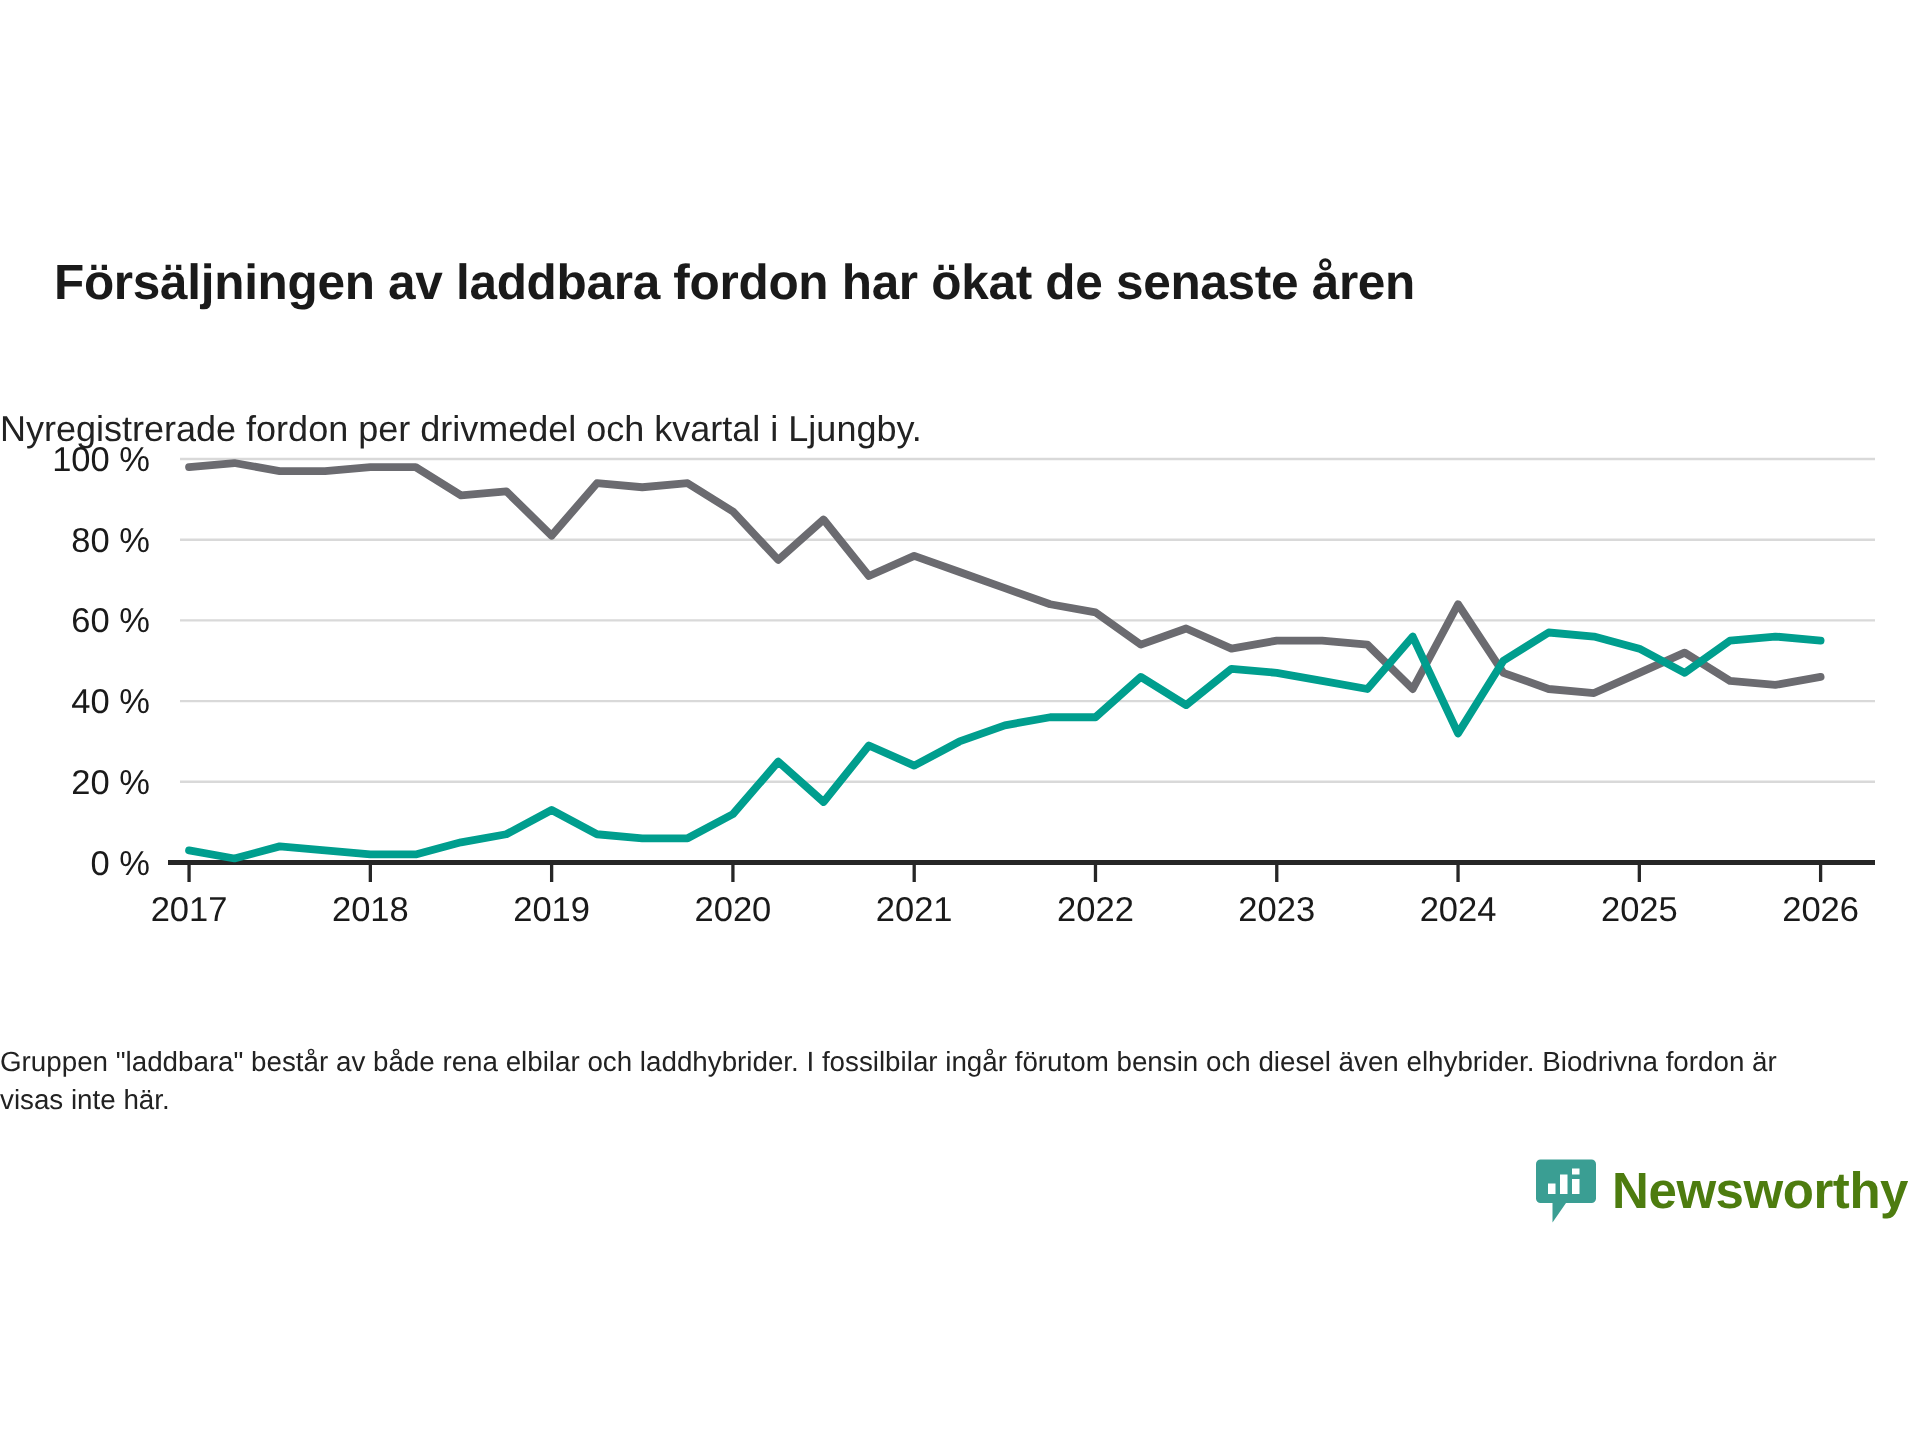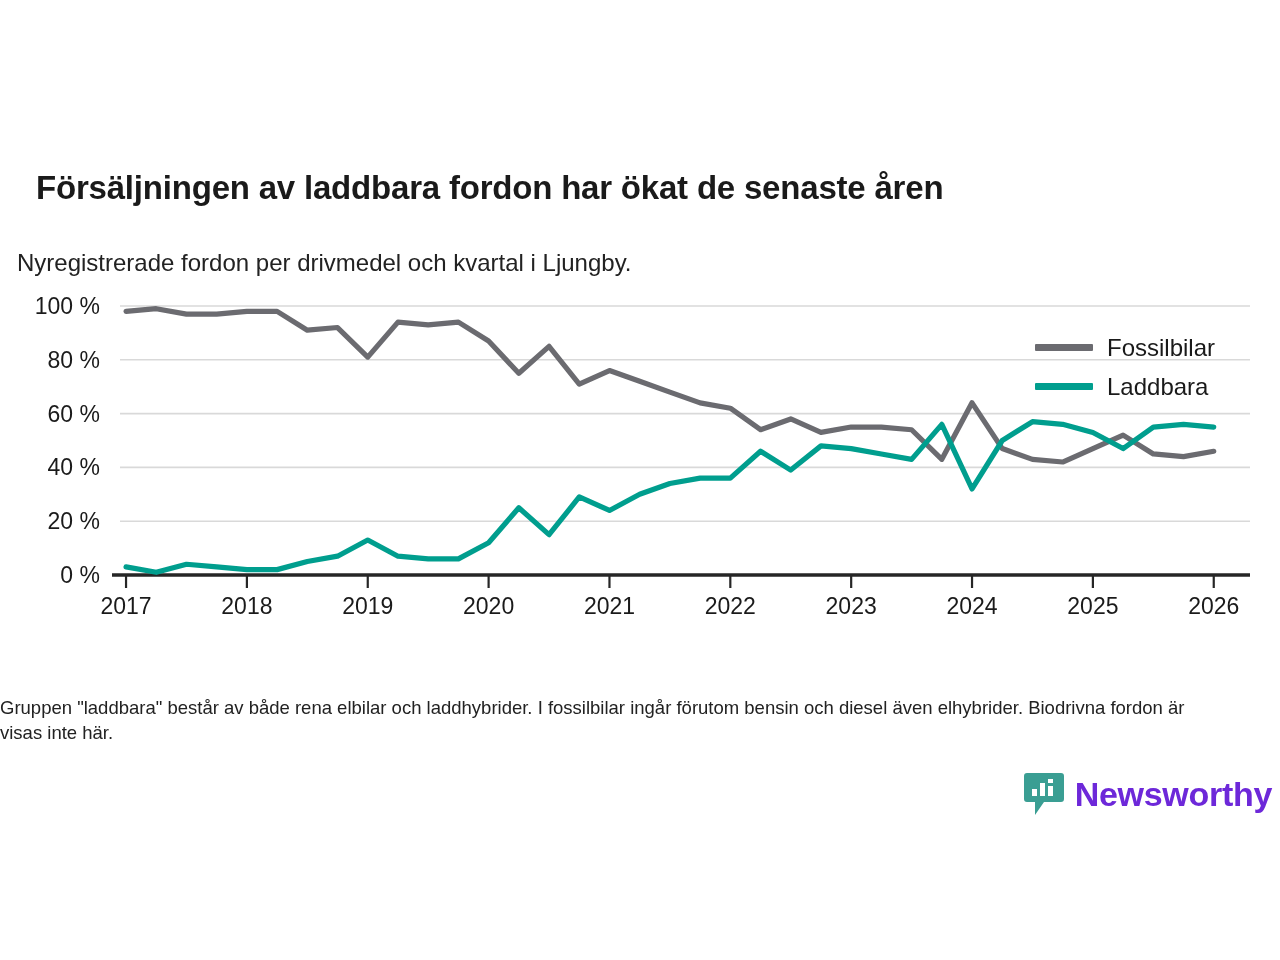--- a/index.html
+++ b/index.html
@@ -28,27 +28,26 @@
     font-size: 33px;
     font-weight: bold;
     letter-spacing: -0.2px;
     color: #1a1a1a;
     line-height: 1.1;
     padding-left: 36px;
   }
   .subtitle {
     position: absolute;
     left: 0px;
-    top: 225px;
+    top: 249px;
     width: 1260px;
     font-size: 24px;
     font-weight: normal;
     color: #222222;
     line-height: 1.2;
-    margin-left: 17px;
   }
   .chart-area {
     position: absolute;
     left: 0px;
     top: 285px;
     width: 1280px;
     height: 340px;
   }
   .chart-svg {
     display: block;
@@ -95,21 +94,21 @@
   .logo-mark {
     width: 40px;
     height: 44px;
     margin-right: 11px;
     flex: 0 0 auto;
   }
   .logo-text {
     font-size: 34px;
     font-weight: bold;
     letter-spacing: -0.3px;
-    color: #6d28d9;
+    color: #4d7c0f;
     line-height: 1;
   }
   .axis-tick-label {
     font-family: "Liberation Sans", sans-serif;
     font-size: 23px;
     fill: #1a1a1a;
   }
   .ylabel-text {
     font-family: "Liberation Sans", sans-serif;
     font-size: 23px;
@@ -166,30 +165,20 @@
           <text x="1092.8877005347633" y="329" text-anchor="middle" class="axis-tick-label">2025</text>
           <text x="1213.7433155080266" y="329" text-anchor="middle" class="axis-tick-label">2026</text>
         </g>
       <g id="series-group">
           <polyline points="126.04,26.38 156.26,23.69 186.47,29.07 216.68,29.07 246.90,26.38 277.11,26.38 307.33,45.21 337.54,42.52 367.75,72.11 397.97,37.14 428.18,39.83 458.40,37.14 488.61,55.97 518.82,88.25 549.04,61.35 579.25,99.01 609.47,85.56 639.68,96.32 669.89,107.08 700.11,117.84 730.32,123.22 760.53,144.74 790.75,133.98 820.96,147.43 851.18,142.05 881.39,142.05 911.60,144.74 941.82,174.33 972.03,117.84 1002.25,163.57 1032.46,174.33 1062.67,177.02 1092.89,163.57 1123.10,150.12 1153.32,168.95 1183.53,171.64 1213.74,166.26" fill="none" stroke="#6b6b70" stroke-width="5.2" stroke-linejoin="round" stroke-linecap="round"></polyline>
           <polyline points="126.04,281.93 156.26,287.31 186.47,279.24 216.68,281.93 246.90,284.62 277.11,284.62 307.33,276.55 337.54,271.17 367.75,255.03 397.97,271.17 428.18,273.86 458.40,273.86 488.61,257.72 518.82,222.75 549.04,249.65 579.25,211.99 609.47,225.44 639.68,209.30 669.89,198.54 700.11,193.16 730.32,193.16 760.53,166.26 790.75,185.09 820.96,160.88 851.18,163.57 881.39,168.95 911.60,174.33 941.82,139.36 972.03,203.92 1002.25,155.50 1032.46,136.67 1062.67,139.36 1092.89,147.43 1123.10,163.57 1153.32,142.05 1183.53,139.36 1213.74,142.05" fill="none" stroke="#009e8e" stroke-width="5.2" stroke-linejoin="round" stroke-linecap="round"></polyline>
         </g>
     </svg>
   </div>
 
-  <div class="legend">
-    <div class="legend-row">
-      <span class="legend-swatch" style="background:#6b6b70"></span>
-      <span class="legend-label">Fossilbilar</span>
-    </div>
-    <div class="legend-row">
-      <span class="legend-swatch" style="background:#009e8e"></span>
-      <span class="legend-label">Laddbara</span>
-    </div>
-  </div>
 
   <p class="footnote">Gruppen "laddbara" består av både rena elbilar och laddhybrider. I fossilbilar ingår förutom bensin och diesel även elhybrider. Biodrivna fordon är visas inte här.</p>
 
   <div class="logo">
     <svg class="logo-mark" viewBox="0 0 40 44">
       <path d="M3 1 H37 A3 3 0 0 1 40 4 V27 A3 3 0 0 1 37 30 H20 L11 43 L11 30 H3 A3 3 0 0 1 0 27 V4 A3 3 0 0 1 3 1 Z" fill="#3a9e93"></path>
       <rect x="8" y="17" width="5" height="7" fill="#ffffff"></rect>
       <rect x="16" y="11" width="5" height="13" fill="#ffffff"></rect>
       <rect x="24" y="14" width="5" height="10" fill="#ffffff"></rect>
       <rect x="24" y="7" width="5" height="4" fill="#ffffff"></rect>

